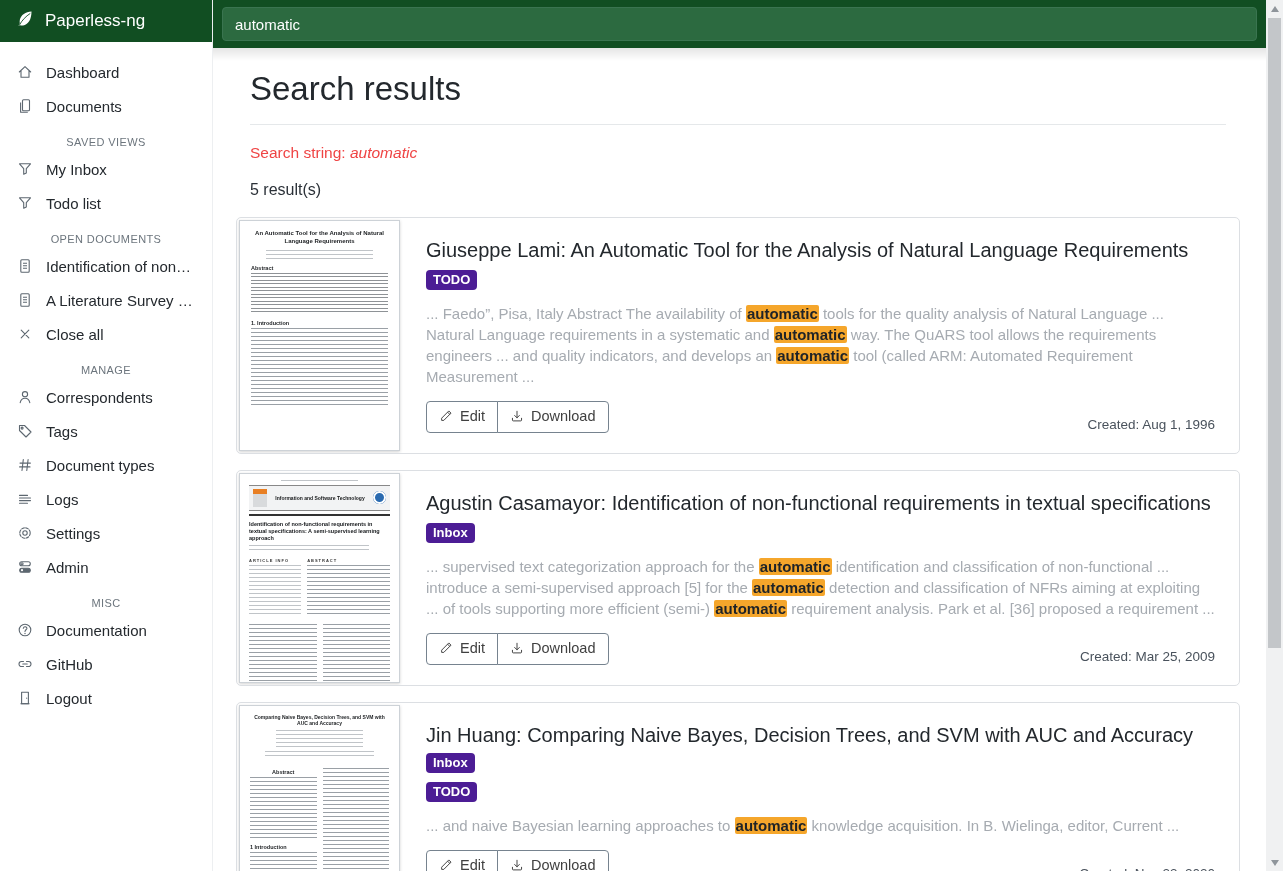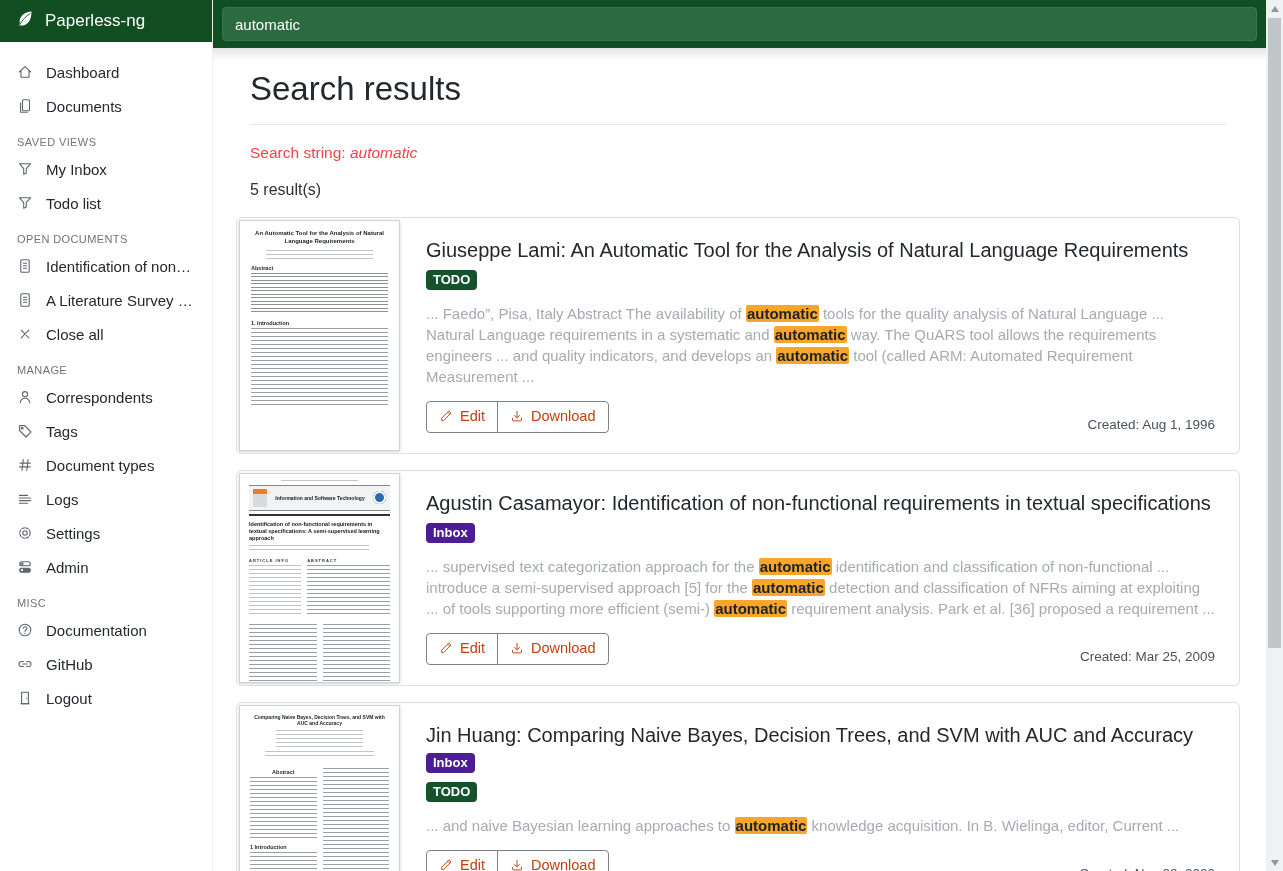--- a/index.html
+++ b/index.html
@@ -4,21 +4,21 @@
 <style>
   * { margin:0; padding:0; box-sizing:border-box; }
   html,body { width:1283px; height:871px; overflow:hidden; }
   body { font-family:"Liberation Sans", sans-serif; background:#fff; position:relative; color:#23282d; }
 
   
   .sidebar { position:absolute; left:0; top:0; width:213px; height:871px; background:#fff; border-right:1px solid #edeff1; z-index:5; }
   .brand { height:42px; background:#114e22; color:#fff; display:flex; align-items:center; gap:10px; padding:0 15px; cursor:pointer; }
   .brand-label { font-size:17px; font-weight:400; }
   .brand svg { width:20px; height:20px; flex:none; }
-  .nav { padding-top:13px; }
+  .nav { padding-top:13px;text-align:center; }
   .nav-item { display:flex; align-items:center; gap:13px; padding:8.5px 17px; font-size:15px; color:#24292e; cursor:pointer; white-space:nowrap; }
   .nav-item .ic { width:16px; height:16px; color:#5d6770; flex:none; display:flex; align-items:center; justify-content:center; }
   .nav-item .ic svg { width:16px; height:16px; }
   .nav-label { overflow:hidden; text-overflow:ellipsis; }
   .nav-section { margin:13px 17px 4px; font-size:11px; color:#6c757d; letter-spacing:.4px; }
 
   
   .topnav { position:absolute; left:213px; top:0; right:17px; height:48px; background:#114e22; z-index:4; }
   .search-input { position:absolute; left:9px; right:9px; top:7px; height:34px; background:#2c6a40; border:1px solid #3a7450; border-radius:4px; color:#fff; font-size:15px; padding:0 12px; outline:none; width:calc(100% - 18px); font-family:inherit; }
   .search-input::placeholder { color:#cfe0d5; }
@@ -32,28 +32,28 @@
   .meta-line .qs { font-style:italic; }
   .count-line { margin:19px 14px 0 14px; font-size:16px; color:#2b3138; }
 
   
   .cards { margin-top:18px; }
   .card { display:flex; border:1px solid #dcdfe3; border-radius:5px; margin-bottom:16px; background:#fff; overflow:hidden; }
   .thumb { width:161px; flex:none; margin:2px; border:1px solid #cdd2d7; box-shadow:0 1px 3px rgba(0,0,0,.18); background:#fff; position:relative; overflow:hidden; cursor:pointer; }
   .cbody { flex:1; padding:19px 24px 20px; min-width:0; }
   .ctitle { font-size:20px; font-weight:400; color:#23282d; line-height:1.35; cursor:pointer; }
   .badge { display:inline-block; font-size:13px; font-weight:700; color:#fff; padding:3px 7px 4px; border-radius:4px; line-height:1; cursor:pointer; vertical-align:2px; }
-  .badge.todo { background:#14532d; }
+  .badge.todo { background:#4c1d95; }
   .badge.inbox { background:#4c1d95; }
   .badge-row { margin-top:6px; }
   .snippet { margin-top:13px; font-size:15px; line-height:21px; color:#a6abb1; }
   .snippet mark { background:#f5a62b; color:#1f2327; font-weight:700; padding:0 1px; border-radius:2px; }
   .actions-row { margin-top:14px; display:flex; justify-content:space-between; align-items:flex-end; }
   .btn-group { display:inline-flex; }
-  .btn { display:inline-flex; align-items:center; gap:7px; font-size:14.5px; color:#c2410c; background:#fff; border:1px solid #76838f; padding:5px 12px 6px; cursor:pointer; font-family:inherit; line-height:1.3; }
+  .btn { display:inline-flex; align-items:center; gap:7px; font-size:14.5px; color:#404040; background:#fff; border:1px solid #76838f; padding:5px 12px 6px; cursor:pointer; font-family:inherit; line-height:1.3; }
   .btn svg { width:14px; height:14px; }
   .btn.first { border-radius:4px 0 0 4px; }
   .btn.last { border-radius:0 4px 4px 0; margin-left:-1px; }
   .created { font-size:13.5px; color:#49525c; padding-bottom:1px; }
 
   
   .lines { background:repeating-linear-gradient(to bottom,#9aa0a6 0,#9aa0a6 1px,transparent 1px,transparent 4px); }
   .lines.lt { background:repeating-linear-gradient(to bottom,#c0c4c8 0,#c0c4c8 1px,transparent 1px,transparent 4px); }
   .lines.it { background:repeating-linear-gradient(to bottom,#8e9296 0,#8e9296 1px,transparent 1px,transparent 3.5px); }
   .t-pad { position:absolute; inset:0; padding:9px 11px; }

